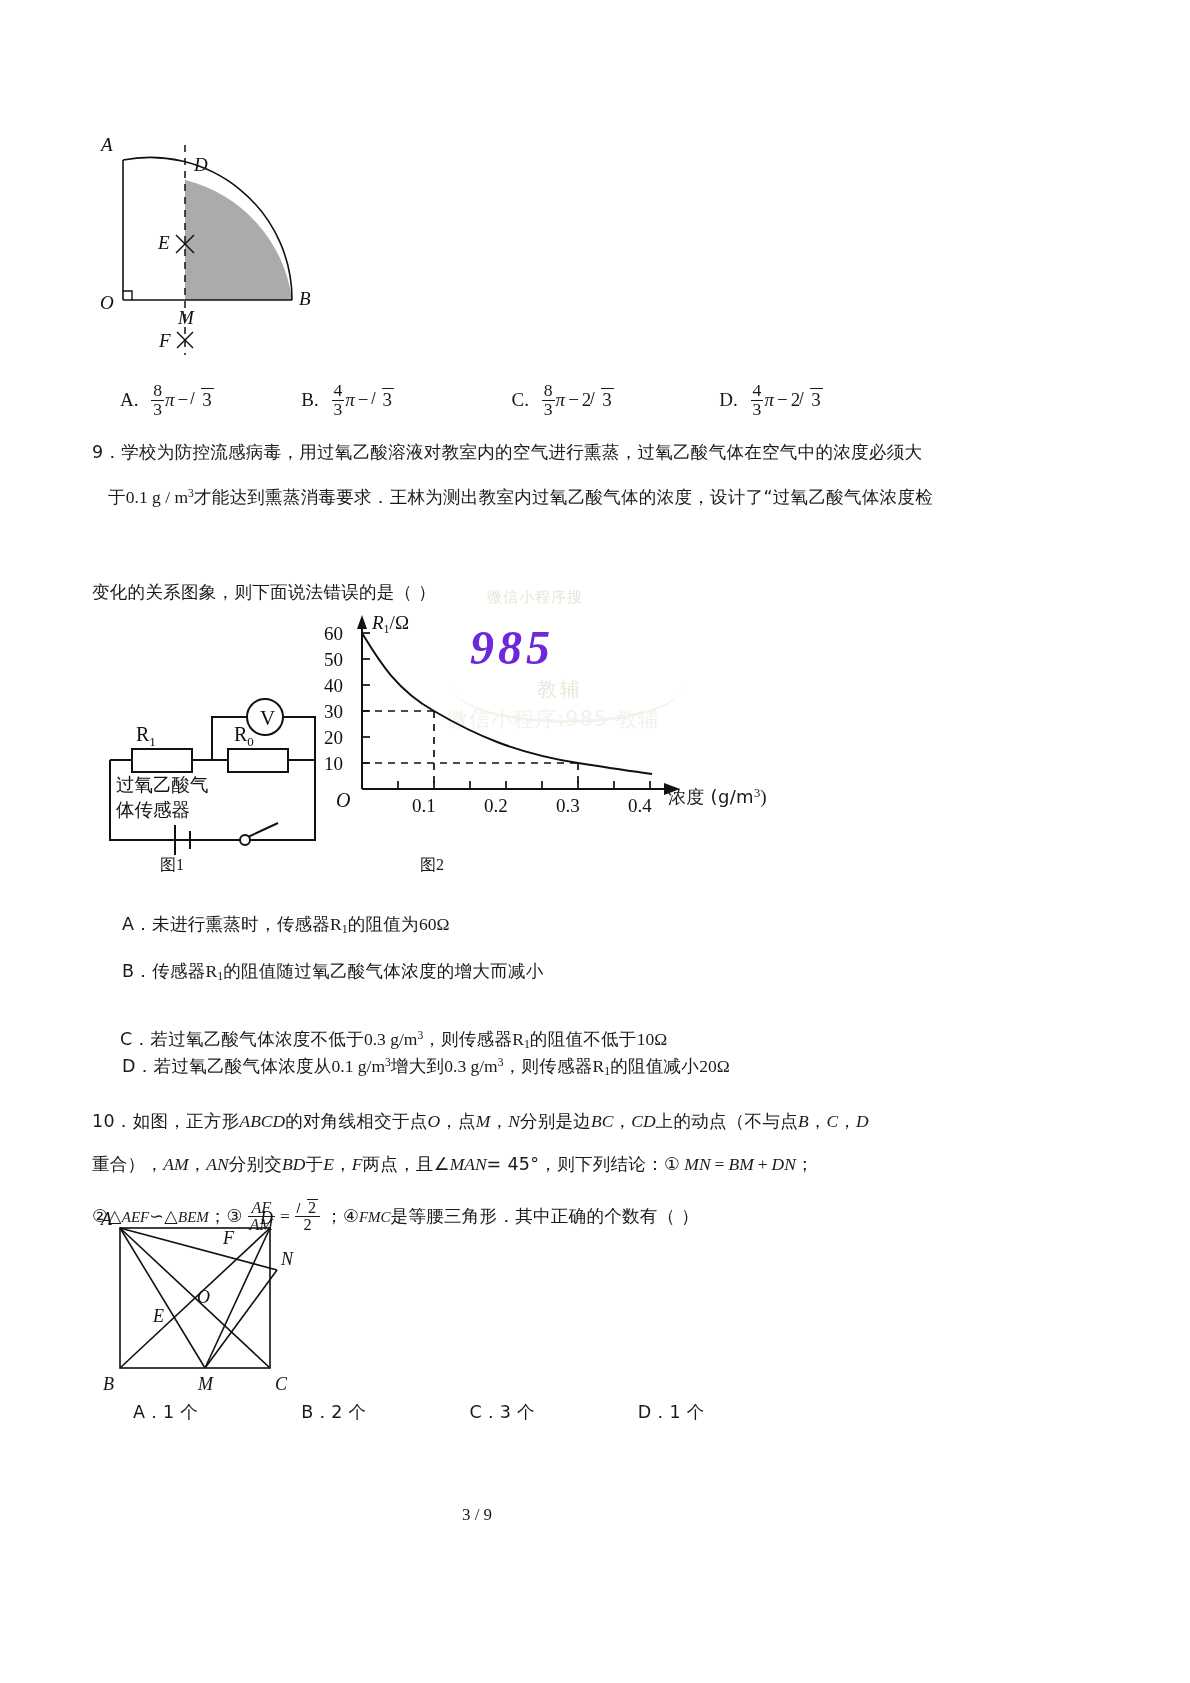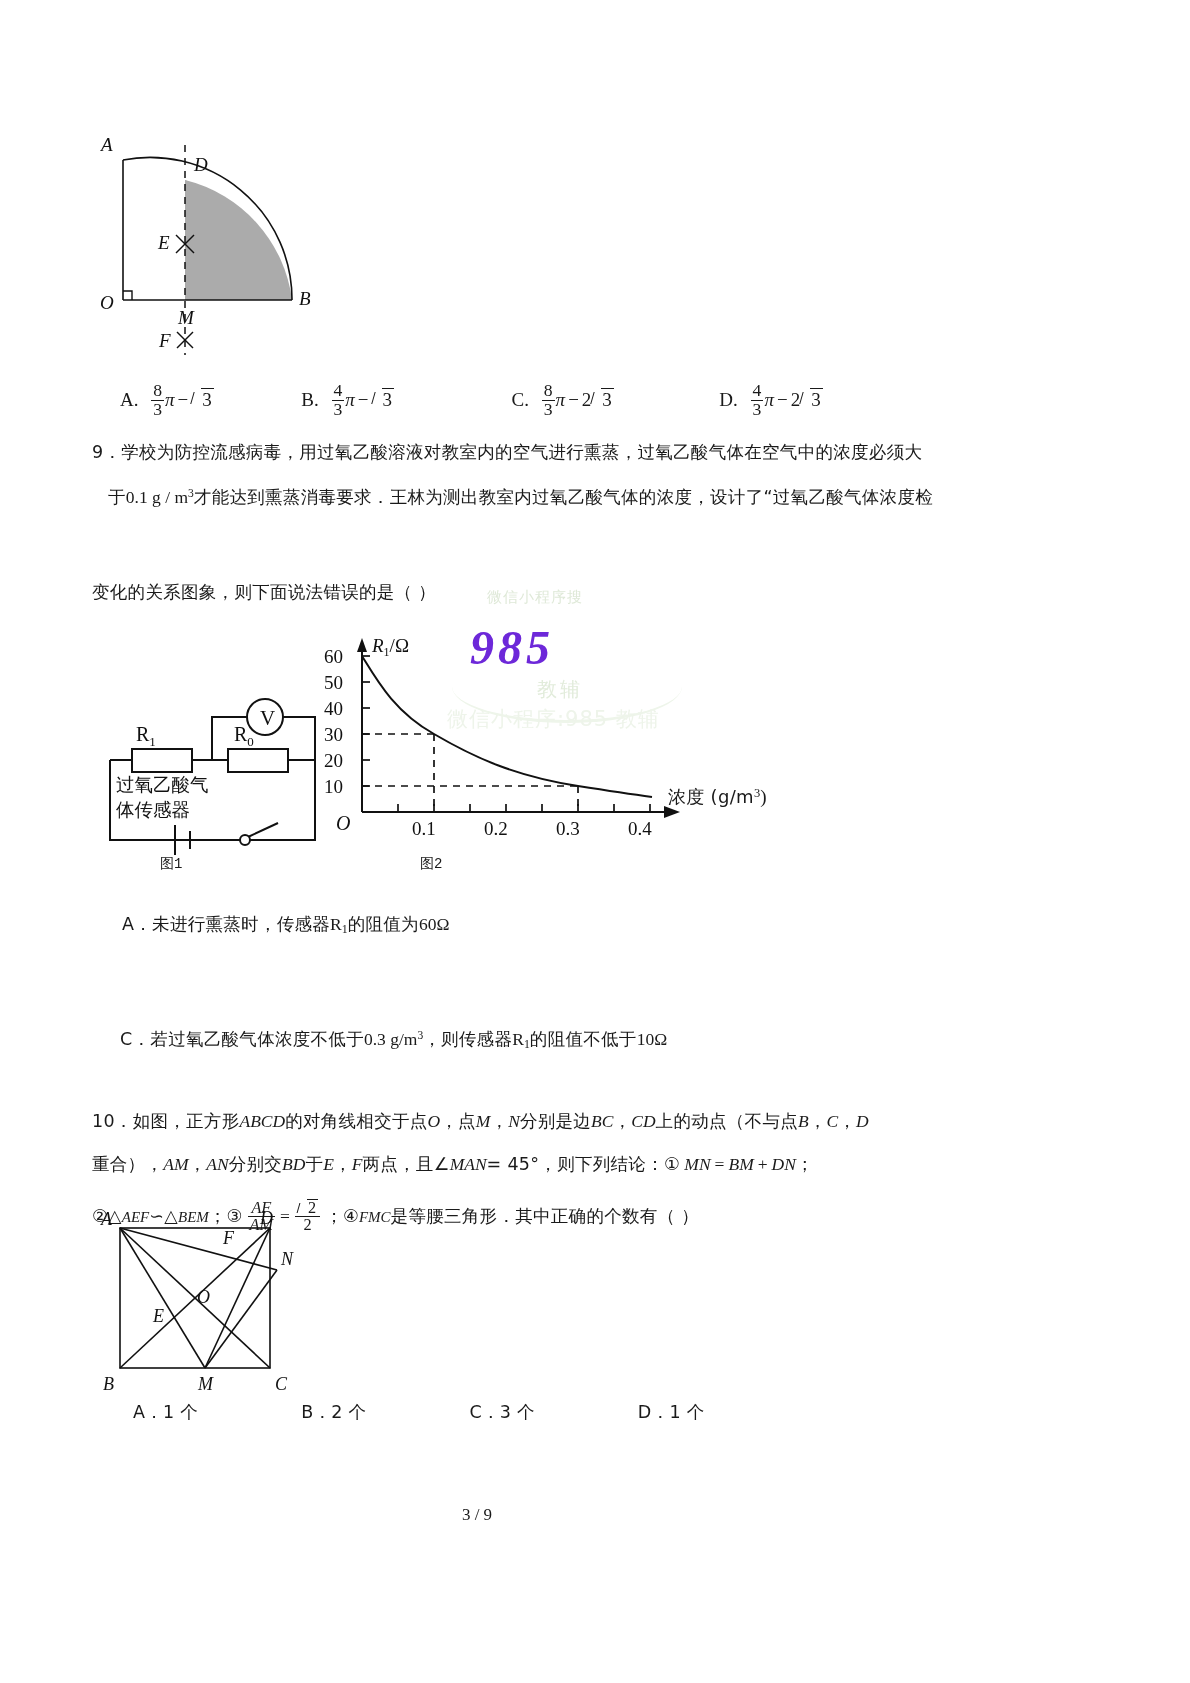--- a/index.html
+++ b/index.html
@@ -45,24 +45,24 @@
   
   .wm{position:absolute;pointer-events:none;user-select:none;}
   .wm-top{left:487px;top:588px;font-family:"DejaVu Sans",sans-serif;font-size:15px;color:#dfe9d8;letter-spacing:1px;}
   .wm-985{left:470px;top:620px;font-family:"Liberation Serif",serif;font-size:48px;font-weight:bold;color:#6d28d9;letter-spacing:4px;font-style:italic;}
   .wm-jf{left:537px;top:676px;font-family:"DejaVu Sans",sans-serif;font-size:20px;color:#e2ecdb;letter-spacing:3px;}
   .wm-line{left:447px;top:705px;font-family:"DejaVu Sans",sans-serif;font-size:21px;color:#eef4ea;letter-spacing:1px;}
   .wm-arc{position:absolute;left:452px;top:650px;width:230px;height:70px;border-bottom:3px solid #eef5ea;border-radius:0 0 50% 50%;}
 
   
   .circuit{position:absolute;left:100px;top:655px;}
-  .fig-cap{position:absolute;font-family:Liberation Mono, monospace;font-size:14px;}
-
-  
-  .graph{position:absolute;left:300px;top:630px;}
+  .fig-cap{position:absolute;font-family:Liberation Serif, serif;font-size:16px;}
+
+  
+  .graph{position:absolute;left:300px;top:607px;}
 
   
   .footer{position:absolute;left:0;top:1505px;width:954px;text-align:center;font-size:17px;font-family:"Liberation Serif",serif;}
 
   
   .fig-square{position:absolute;left:95px;top:1210px;}
 </style>
 </head>
 <body>
 
@@ -241,25 +241,31 @@
   </div>
   <div style="position:absolute;left:668px;top:785px;font-size:19px;">
     <span class="cn" style="font-size:18px">浓度 (g/m</span><span class="mr sup">3</span><span class="mr">)</span>
   </div>
   <div class="fig-cap" style="left:420px;top:855px;">图2</div>
 
   <div class="qtext q-line" style="left:122px;top:915px;">
     <span class="cn">A．</span><span class="cn">未进行熏蒸时，传感器</span><span class="mr">R</span><span class="mr sub">1</span><span class="cn">的阻值为</span><span class="mr">60</span><span class="mr">Ω</span>
   </div>
 
+  <div class="qtext q-line" style="left:122px;top:962px;">
+    <span class="cn">B．</span><span class="cn">传感器</span><span class="mr">R</span><span class="mr sub">1</span><span class="cn">的阻值随过氧乙酸气体浓度的增大而减小</span>
+  </div>
 
   <div class="qtext q-line" style="left:120px;top:1009px;margin-top:20px;">
     <span class="cn">C．</span><span class="cn">若过氧乙酸气体浓度不低于</span><span class="mr">0.3 g/m</span><span class="mr sup">3</span><span class="cn">，则传感器</span><span class="mr">R</span><span class="mr sub">1</span><span class="cn">的阻值不低于</span><span class="mr">10</span><span class="mr">Ω</span>
   </div>
 
+  <div class="qtext q-line" style="left:122px;top:1056px;">
+    <span class="cn">D．</span><span class="cn">若过氧乙酸气体浓度从</span><span class="mr">0.1 g/m</span><span class="mr sup">3</span><span class="cn">增大到</span><span class="mr">0.3 g/m</span><span class="mr sup">3</span><span class="cn">，则传感器</span><span class="mr">R</span><span class="mr sub">1</span><span class="cn">的阻值减小</span><span class="mr">20</span><span class="mr">Ω</span>
+  </div>
 
   <div class="qtext q-line" style="left:92px;top:1112px;">
     <span class="cn">10．如图，正方形</span><span class="mi">ABCD</span><span class="cn">的对角线相交于点</span><span class="mi">O</span><span class="cn">，点</span><span class="mi">M</span><span class="cn">，</span><span class="mi">N</span><span class="cn">分别是边</span><span class="mi">BC</span><span class="cn">，</span><span class="mi">CD</span><span class="cn">上的动点（不与点</span><span class="mi">B</span><span class="cn">，</span><span class="mi">C</span><span class="cn">，</span><span class="mi">D</span>
   </div>
 
   <div class="qtext q-line" style="left:92px;top:1155px;">
     <span class="cn">重合），</span><span class="mi">AM</span><span class="cn">，</span><span class="mi">AN</span><span class="cn">分别交</span><span class="mi">BD</span><span class="cn">于</span><span class="mi">E</span><span class="cn">，</span><span class="mi">F</span><span class="cn">两点，且∠</span><span class="mi">MAN</span><span class="cn">= 45°，则下列结论：①</span>&nbsp;<span class="mi">MN</span><span class="mr" style="margin:0 4px">=</span><span class="mi">BM</span><span class="mr" style="margin:0 4px">+</span><span class="mi">DN</span><span class="cn">；</span>
   </div>
 
   <div class="qtext q-line" style="left:92px;top:1198px;font-size:17.5px;">

